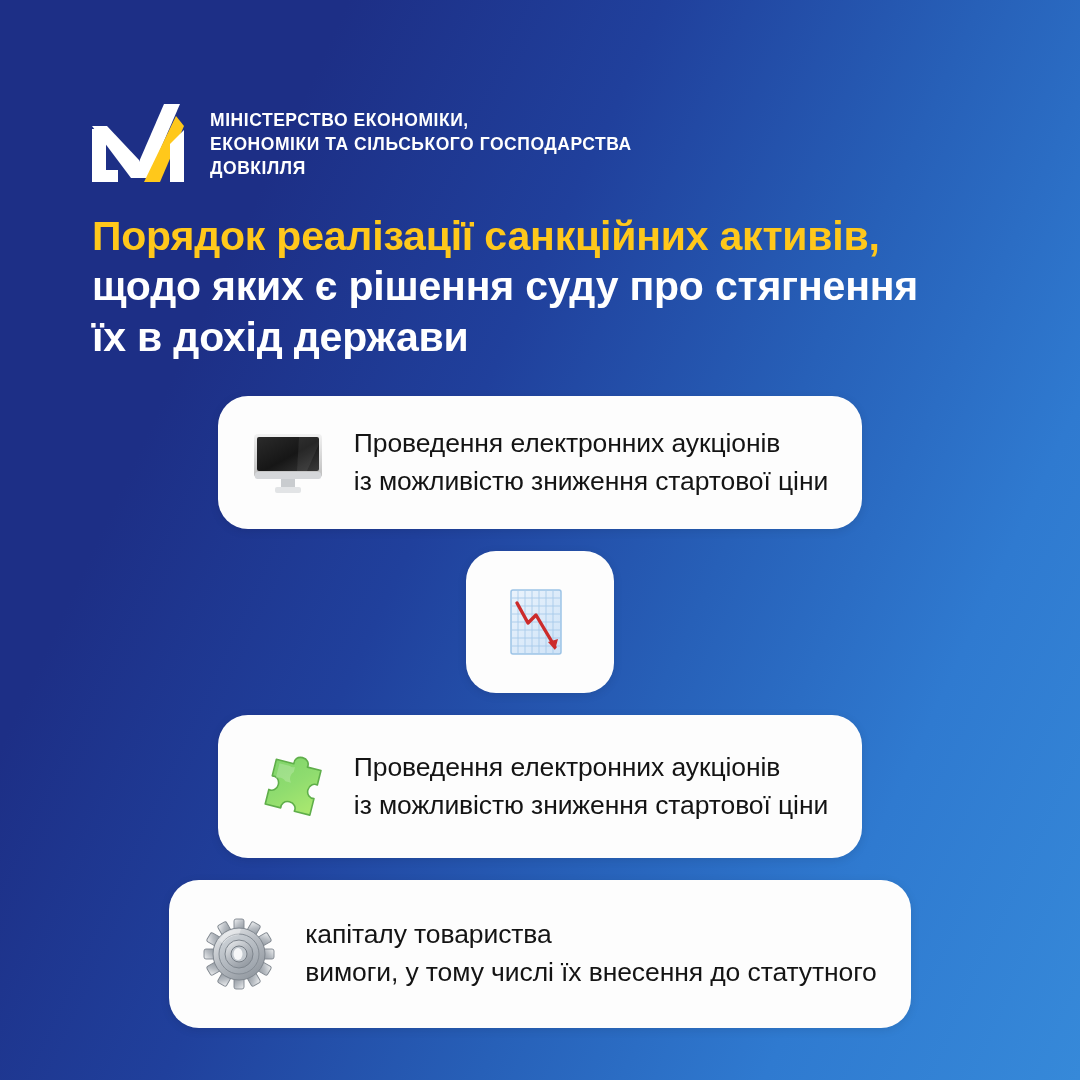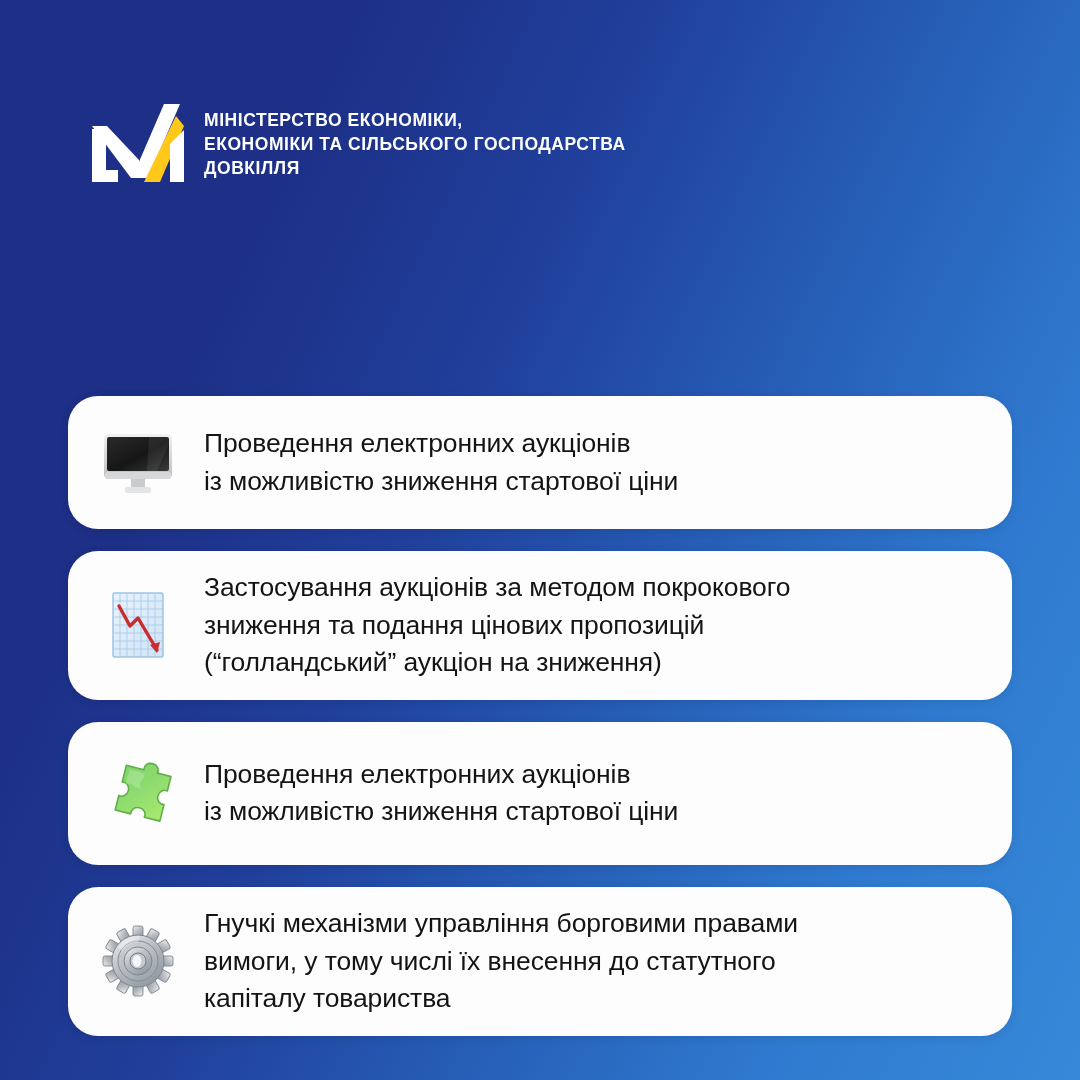--- a/index.html
+++ b/index.html
@@ -29,21 +29,21 @@
     overflow: hidden;
   }
 
   
   .brand {
     position: absolute;
     left: 92px;
     top: 104px;
     display: flex;
     align-items: center;
-    gap: 20px;
+    gap: 26px;
   }
   .brand-mark {
     width: 92px;
     height: 78px;
     flex: none;
     display: block;
   }
   .brand-text {
     display: flex;
     flex-direction: column;
@@ -78,20 +78,21 @@
 
   
   .cards {
     position: absolute;
     left: 68px;
     top: 396px;
     width: 944px;
     display: flex;
     flex-direction: column;
     gap: 22px;
+    align-items: center;
   }
   .card {
     background: #fdfdfd;
     border-radius: 30px;
     display: flex;
     align-items: center;
     gap: 22px;
     padding: 18px 34px 18px 26px;
     box-sizing: border-box;
     box-shadow: 0 2px 10px rgba(0,0,0,0.10);
@@ -137,20 +138,25 @@
 
       <polygon points="78,40 92,26 92,78 78,78" fill="#ffffff"></polygon>
     </svg>
     <div class="brand-text">
       <div class="brand-line">МІНІСТЕРСТВО ЕКОНОМІКИ,</div>
       <div class="brand-line">ЕКОНОМІКИ ТА СІЛЬСЬКОГО ГОСПОДАРСТВА</div>
       <div class="brand-line">ДОВКІЛЛЯ</div>
     </div>
   </div>
 
+  <div class="title-block">
+    <div class="title-line accent">Порядок реалізації санкційних активів,</div>
+    <div class="title-line plain">щодо яких є рішення суду про стягнення</div>
+    <div class="title-line plain">їх в дохід держави</div>
+  </div>
 
   <div class="cards">
 
     <div class="card card-1">
       <div class="card-icon">
         <svg width="70" height="62" viewBox="0 0 70 62">
           <defs>
             <linearGradient id="scr1" x1="0" y1="0" x2="1" y2="1">
               <stop offset="0%" stop-color="#2b2b2b"></stop>
               <stop offset="55%" stop-color="#161616"></stop>
@@ -197,25 +203,20 @@
             <line x1="2" y1="25" x2="50" y2="25"></line>
             <line x1="2" y1="33" x2="50" y2="33"></line>
             <line x1="2" y1="41" x2="50" y2="41"></line>
             <line x1="2" y1="49" x2="50" y2="49"></line>
             <line x1="2" y1="57" x2="50" y2="57"></line>
           </g>
           <polyline points="7,14 18,34 26,26 45,58" fill="none" stroke="#cc2b2b" stroke-width="3.4" stroke-linejoin="round" stroke-linecap="round"></polyline>
           <polygon points="45,61 38,53 48,50" fill="#cc2b2b"></polygon>
         </svg>
       </div>
-      <div class="card-text">
-        <span class="tline">Застосування аукціонів за методом покрокового</span>
-        <span class="tline">зниження та подання цінових пропозицій</span>
-        <span class="tline">(“голландський” аукціон на зниження)</span>
-      </div>
     </div>
 
     <div class="card card-3">
       <div class="card-icon">
         <svg width="68" height="68" viewBox="0 0 68 68">
           <defs>
             <linearGradient id="puz3" x1="0.1" y1="0" x2="0.9" y2="1">
               <stop offset="0%" stop-color="#7fd46a"></stop>
               <stop offset="50%" stop-color="#8fdc6f"></stop>
               <stop offset="100%" stop-color="#a9e86f"></stop>
@@ -293,20 +294,19 @@
             <circle r="26" fill="url(#gr4)" stroke="#7f868e" stroke-width="1"></circle>
             <circle r="20" fill="url(#gr4b)" stroke="#868d95" stroke-width="1"></circle>
             <circle r="14" fill="url(#gr4)" stroke="#7f868e" stroke-width="1"></circle>
             <circle r="8" fill="#c3c9cf" stroke="#767d85" stroke-width="1"></circle>
             <ellipse cx="-1" cy="0" rx="4.5" ry="6" fill="#ffffff" opacity="0.85"></ellipse>
             <path d="M-20,-14 A26,26 0 0,1 2,-25 L0,-19 A20,20 0 0,0 -16,-10 Z" fill="#ffffff" opacity="0.35"></path>
           </g>
         </svg>
       </div>
       <div class="card-text">
-        <span class="tline">Гнучкі механізми управління борговими правами</span>
+        <span class="tline">капіталу товариства</span>
         <span class="tline">вимоги, у тому числі їх внесення до статутного</span>
-        <span class="tline">капіталу товариства</span>
       </div>
     </div>
 
   </div>
 </div>
 
 </body></html>

